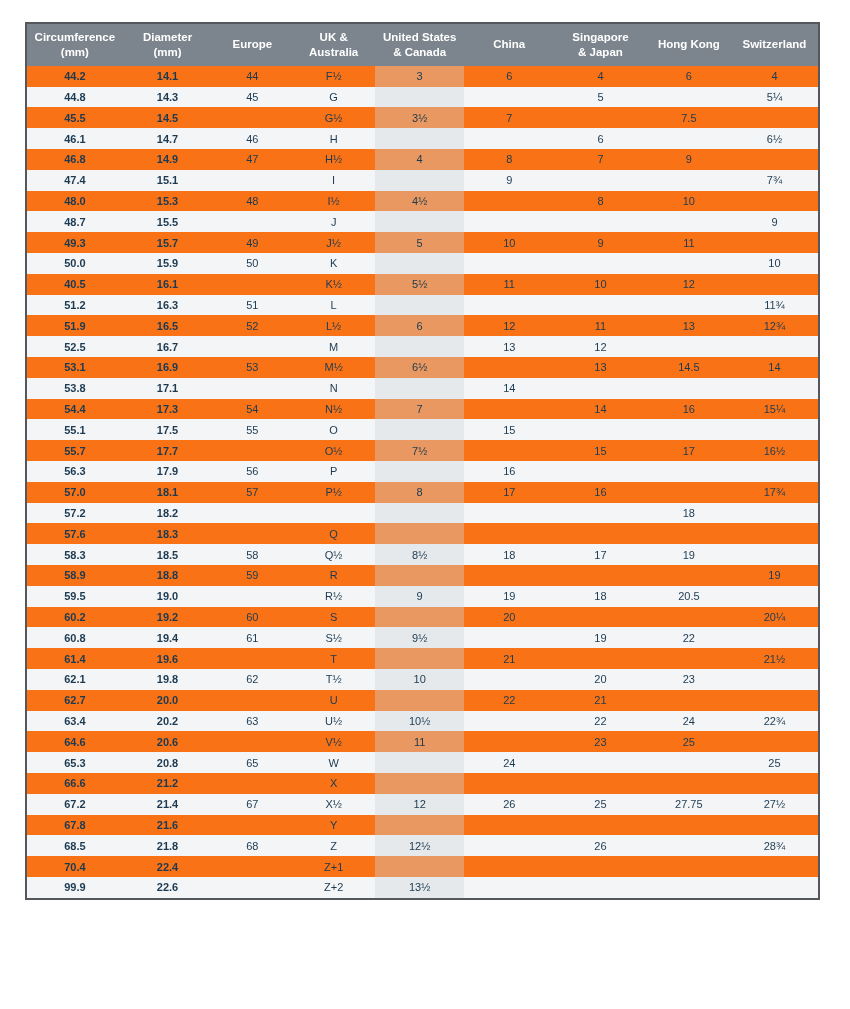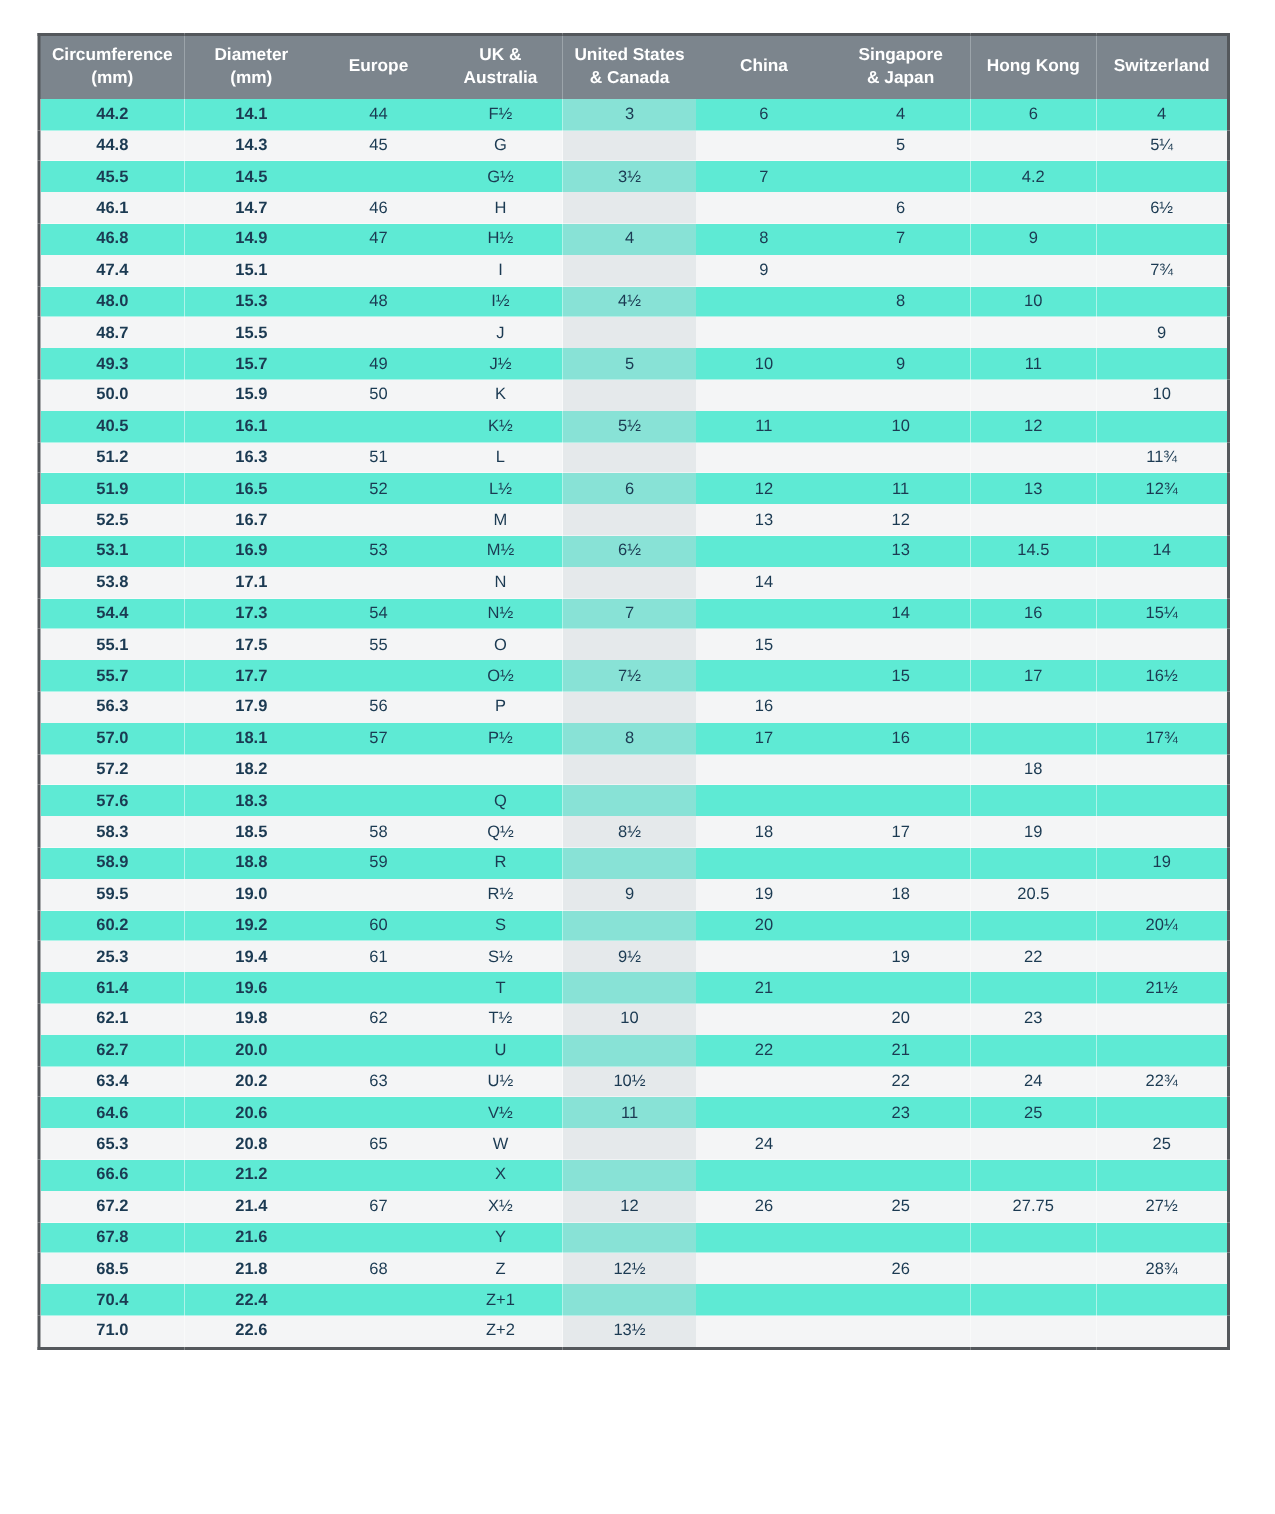--- a/index.html
+++ b/index.html
@@ -32,21 +32,21 @@
   tbody td {
     font-size: 11px;
     color: #1b3a52;
     text-align: center;
     vertical-align: middle;
     height: 20.8px;
     padding: 0 2px;
     overflow: hidden;
     white-space: nowrap;
   }
-  tbody tr { background: #5eead4; }
+  tbody tr { background: #f97316; }
   tbody tr:nth-child(even) { background: #f4f5f6; }
   td.col-circumference, td.col-diameter { font-weight: 700; }
   td.col-us-canada, th.col-us-canada { }
   tbody td.col-us-canada { background: rgba(205, 213, 219, 0.38); }
 </style>
 </head>
 <body>
 
 <div class="page">
   <table class="ring-table">
@@ -102,21 +102,21 @@
           <td class="col-switzerland">5¼</td>
         </tr>
         <tr>
           <td class="col-circumference">45.5</td>
           <td class="col-diameter">14.5</td>
           <td class="col-europe"></td>
           <td class="col-uk-australia">G½</td>
           <td class="col-us-canada">3½</td>
           <td class="col-china">7</td>
           <td class="col-singapore-japan"></td>
-          <td class="col-hong-kong">4.2</td>
+          <td class="col-hong-kong">7.5</td>
           <td class="col-switzerland"></td>
         </tr>
         <tr>
           <td class="col-circumference">46.1</td>
           <td class="col-diameter">14.7</td>
           <td class="col-europe">46</td>
           <td class="col-uk-australia">H</td>
           <td class="col-us-canada"></td>
           <td class="col-china"></td>
           <td class="col-singapore-japan">6</td>
@@ -370,21 +370,21 @@
           <td class="col-diameter">19.2</td>
           <td class="col-europe">60</td>
           <td class="col-uk-australia">S</td>
           <td class="col-us-canada"></td>
           <td class="col-china">20</td>
           <td class="col-singapore-japan"></td>
           <td class="col-hong-kong"></td>
           <td class="col-switzerland">20¼</td>
         </tr>
         <tr>
-          <td class="col-circumference">25.3</td>
+          <td class="col-circumference">60.8</td>
           <td class="col-diameter">19.4</td>
           <td class="col-europe">61</td>
           <td class="col-uk-australia">S½</td>
           <td class="col-us-canada">9½</td>
           <td class="col-china"></td>
           <td class="col-singapore-japan">19</td>
           <td class="col-hong-kong">22</td>
           <td class="col-switzerland"></td>
         </tr>
         <tr>
@@ -502,21 +502,21 @@
           <td class="col-diameter">22.4</td>
           <td class="col-europe"></td>
           <td class="col-uk-australia">Z+1</td>
           <td class="col-us-canada"></td>
           <td class="col-china"></td>
           <td class="col-singapore-japan"></td>
           <td class="col-hong-kong"></td>
           <td class="col-switzerland"></td>
         </tr>
         <tr>
-          <td class="col-circumference">71.0</td>
+          <td class="col-circumference">99.9</td>
           <td class="col-diameter">22.6</td>
           <td class="col-europe"></td>
           <td class="col-uk-australia">Z+2</td>
           <td class="col-us-canada">13½</td>
           <td class="col-china"></td>
           <td class="col-singapore-japan"></td>
           <td class="col-hong-kong"></td>
           <td class="col-switzerland"></td>
         </tr>
       </tbody>

